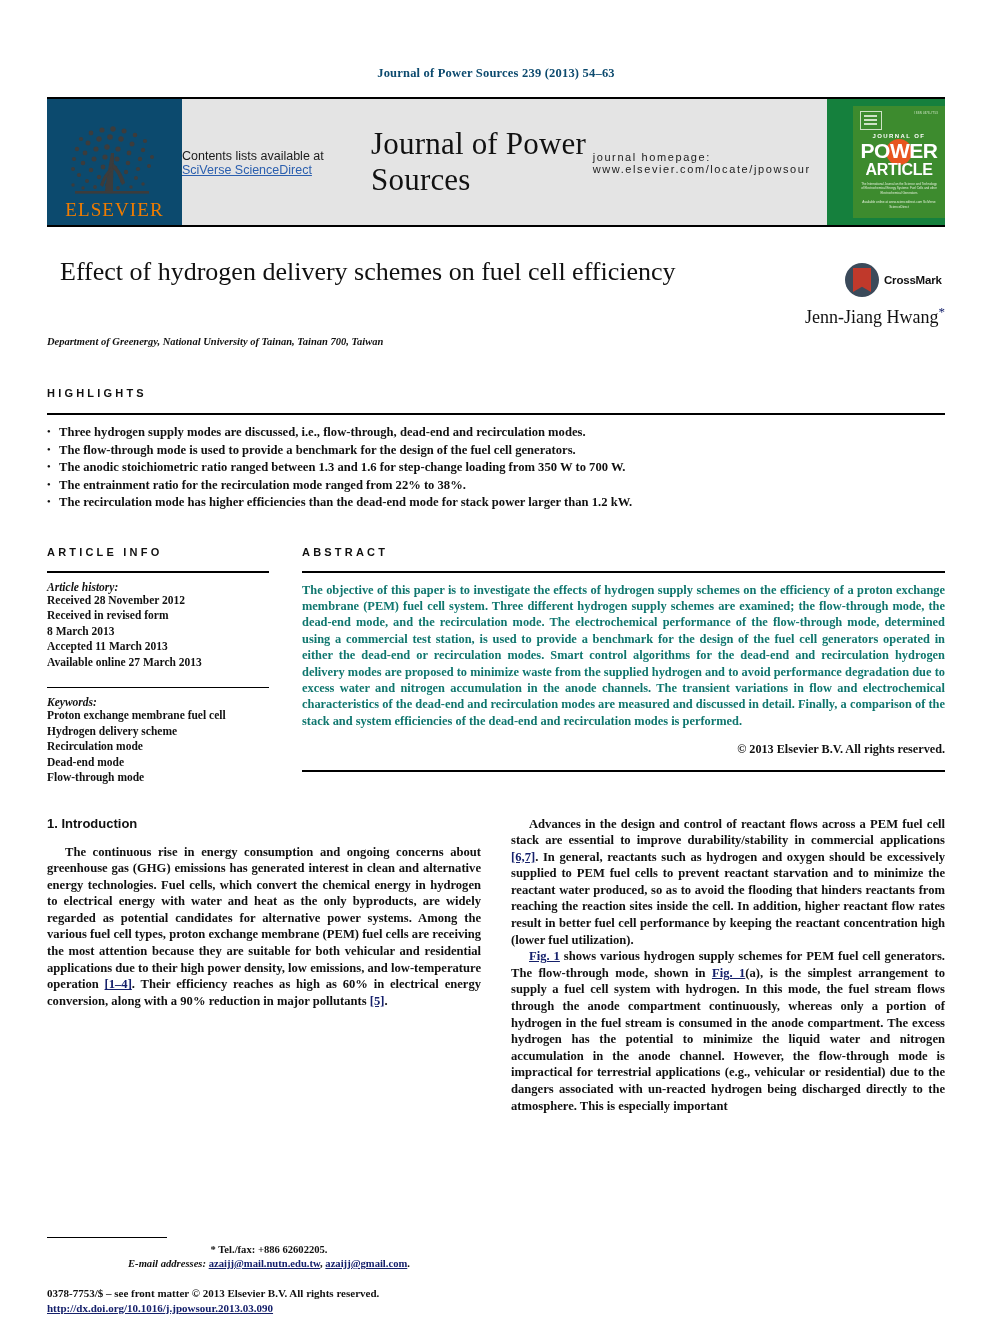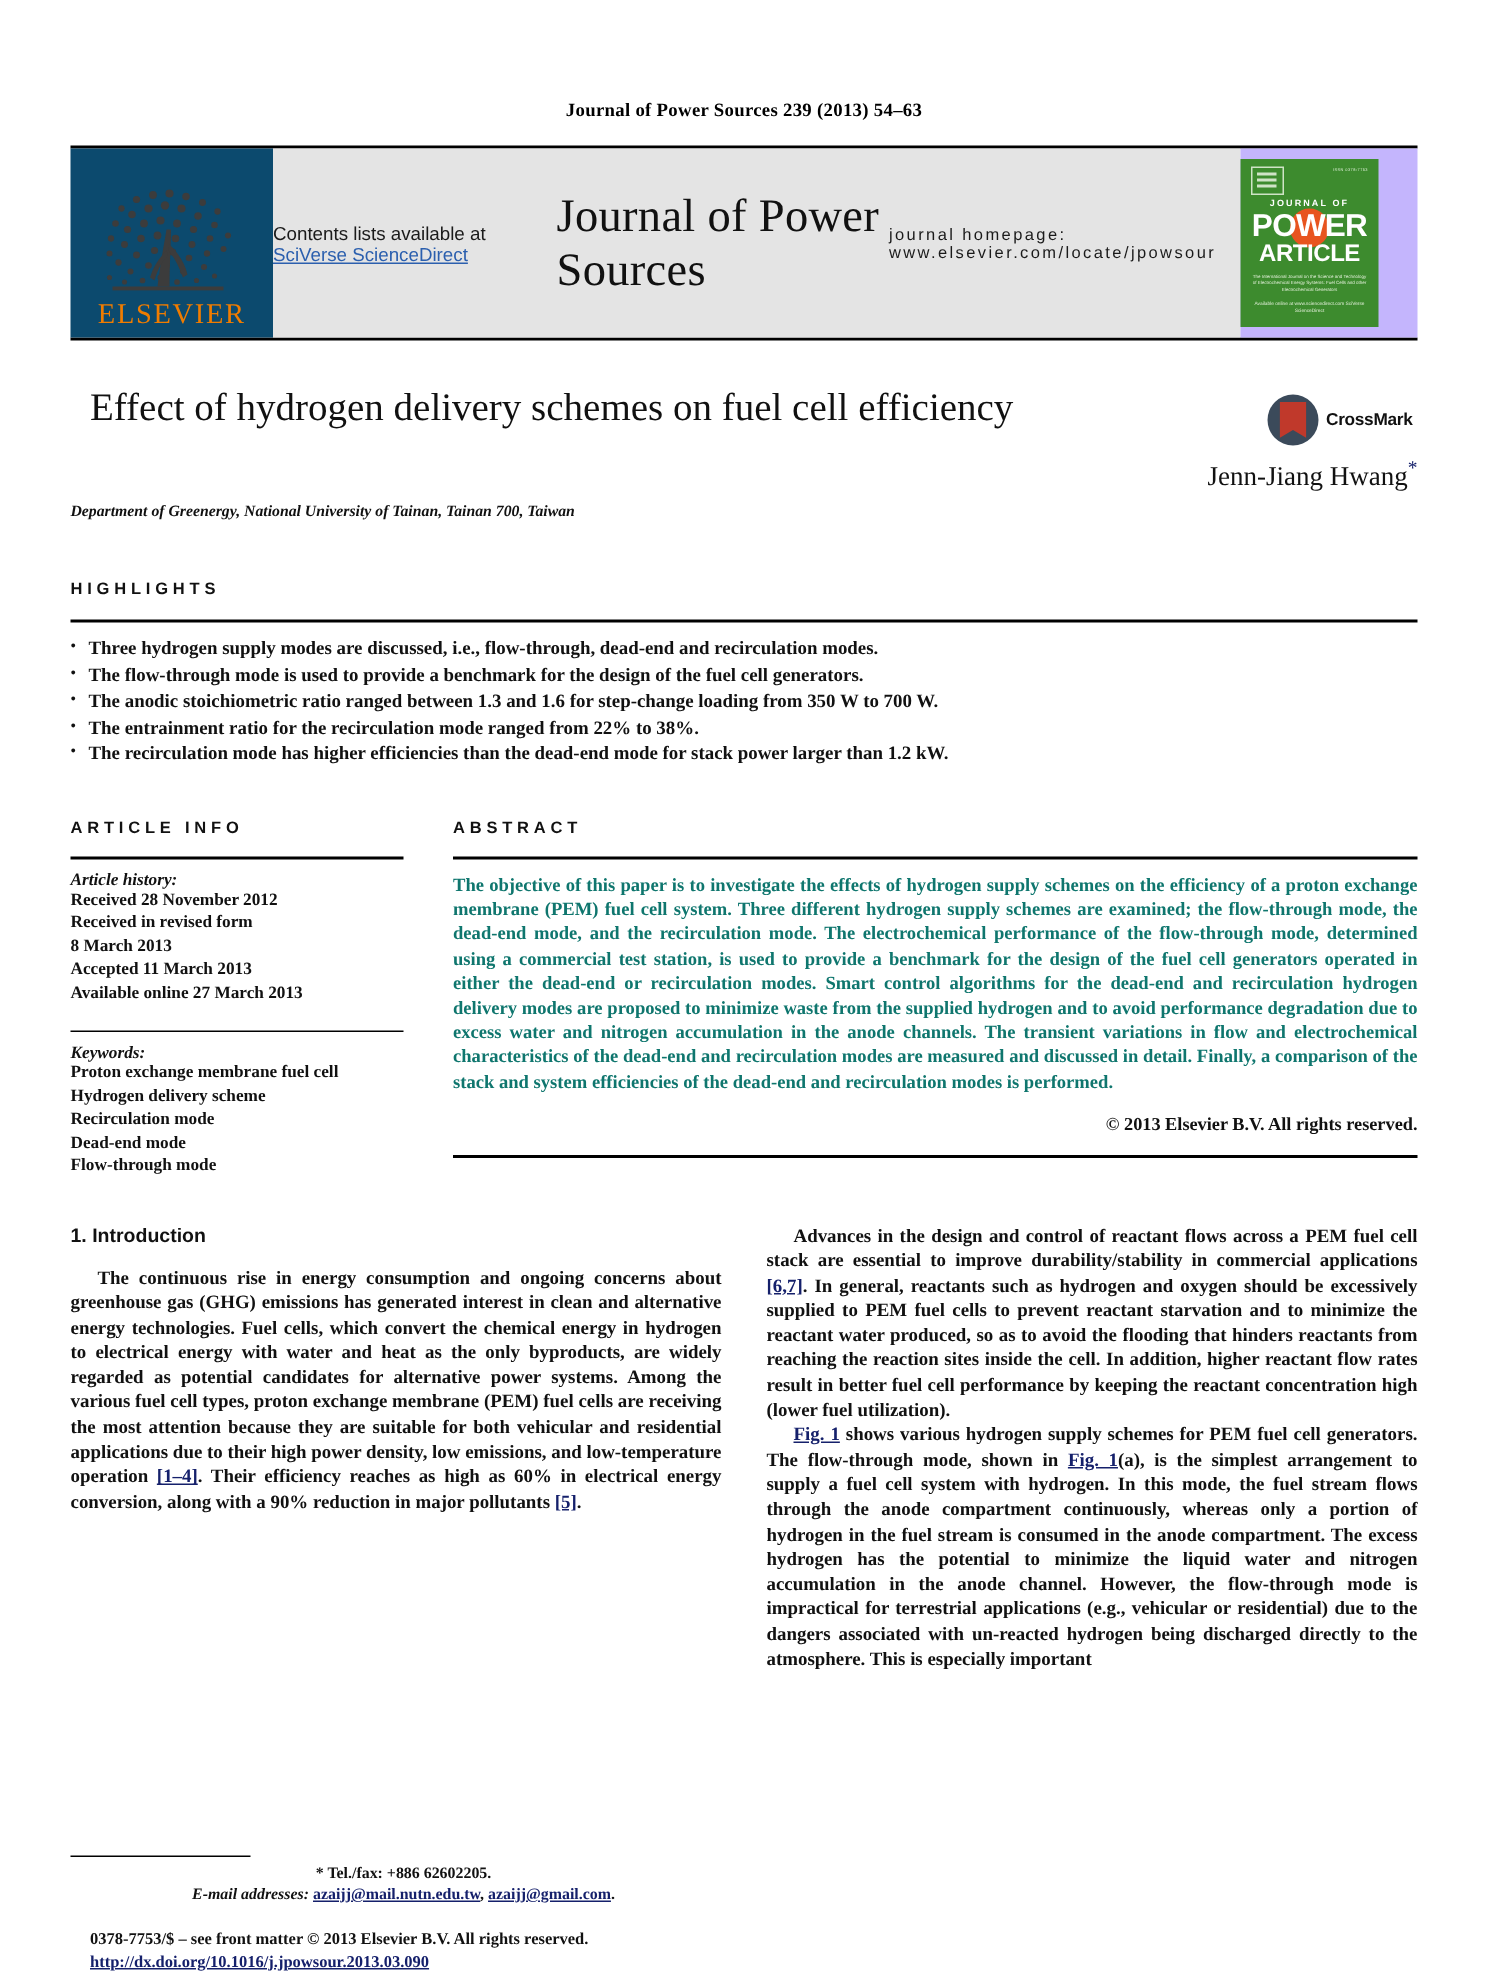--- a/index.html
+++ b/index.html
@@ -21,21 +21,21 @@
     position: relative;
     box-sizing: border-box;
     padding: 0 47px;
   }
 
   
   .running-head {
     text-align: center;
     font-size: 12.5px;
     font-weight: bold;
-    color: #000000;
+    color: #0c4a6e;
     padding-top: 66px;
     letter-spacing: 0.2px;
   }
 
   
   .masthead {
     margin-top: 16px;
     border-top: 2.5px solid #000;
     border-bottom: 2.5px solid #000;
     height: 126px;
@@ -88,22 +88,22 @@
     font-family: "Liberation Sans", sans-serif;
     font-size: 11px;
     letter-spacing: 1.6px;
     color: #1a1a1a;
   }
   .cover-box {
     width: 118px;
     flex: 0 0 118px;
     display: flex;
     align-items: center;
-    justify-content: flex-start;
-    background: #c4b5fd;
+    justify-content: flex-end;
+    background: #15803d;
   }
   .cover {
     width: 92px;
     height: 112px;
     background: #3d8b2e;
     position: relative;
     overflow: hidden;
     font-family: "Liberation Sans", sans-serif;
     color: #fff;
   }
@@ -302,21 +302,21 @@
     font-weight: bold;
     color: #111;
     padding-left: 12px;
     text-indent: -6px;
   }
   .fn-line .em { font-style: italic; }
   .fn-line .lnk { color: #15206b; }
 
   .imprint {
     position: absolute;
-    left: 60px;
+    left: 47px;
     bottom: 8px;
     width: 460px;
     font-size: 11px;
     line-height: 14.5px;
     font-weight: bold;
     color: #111;
   }
   .imprint .doi { color: #15206b; }
 </style>
 </head>

